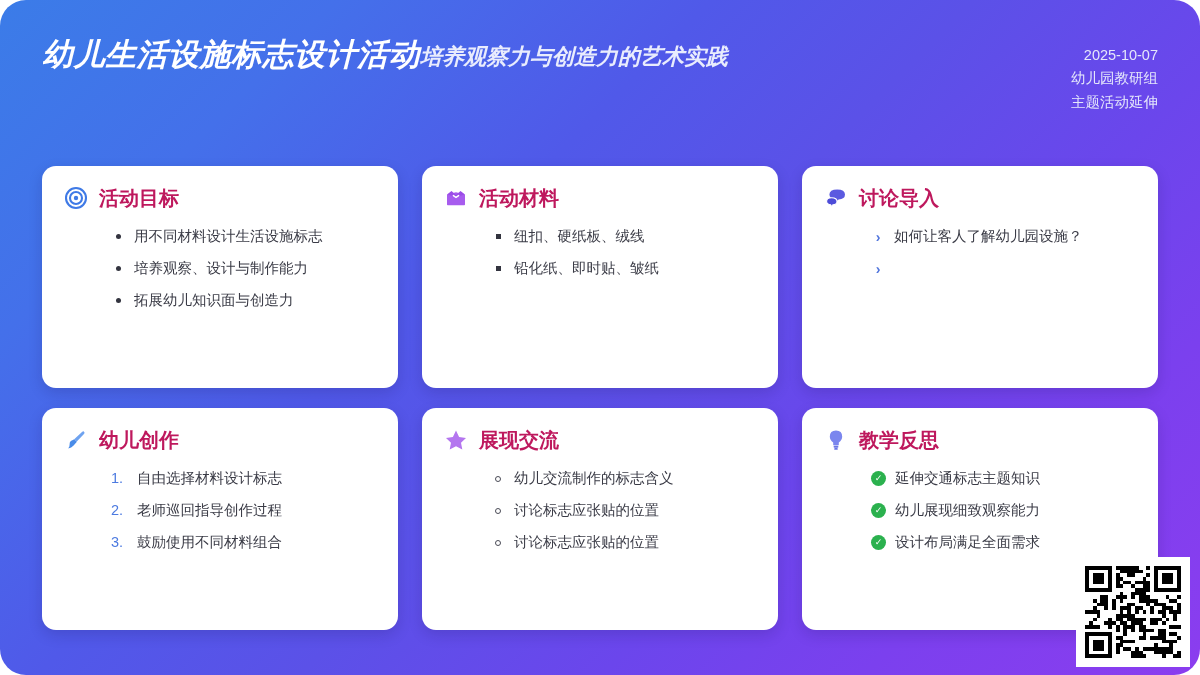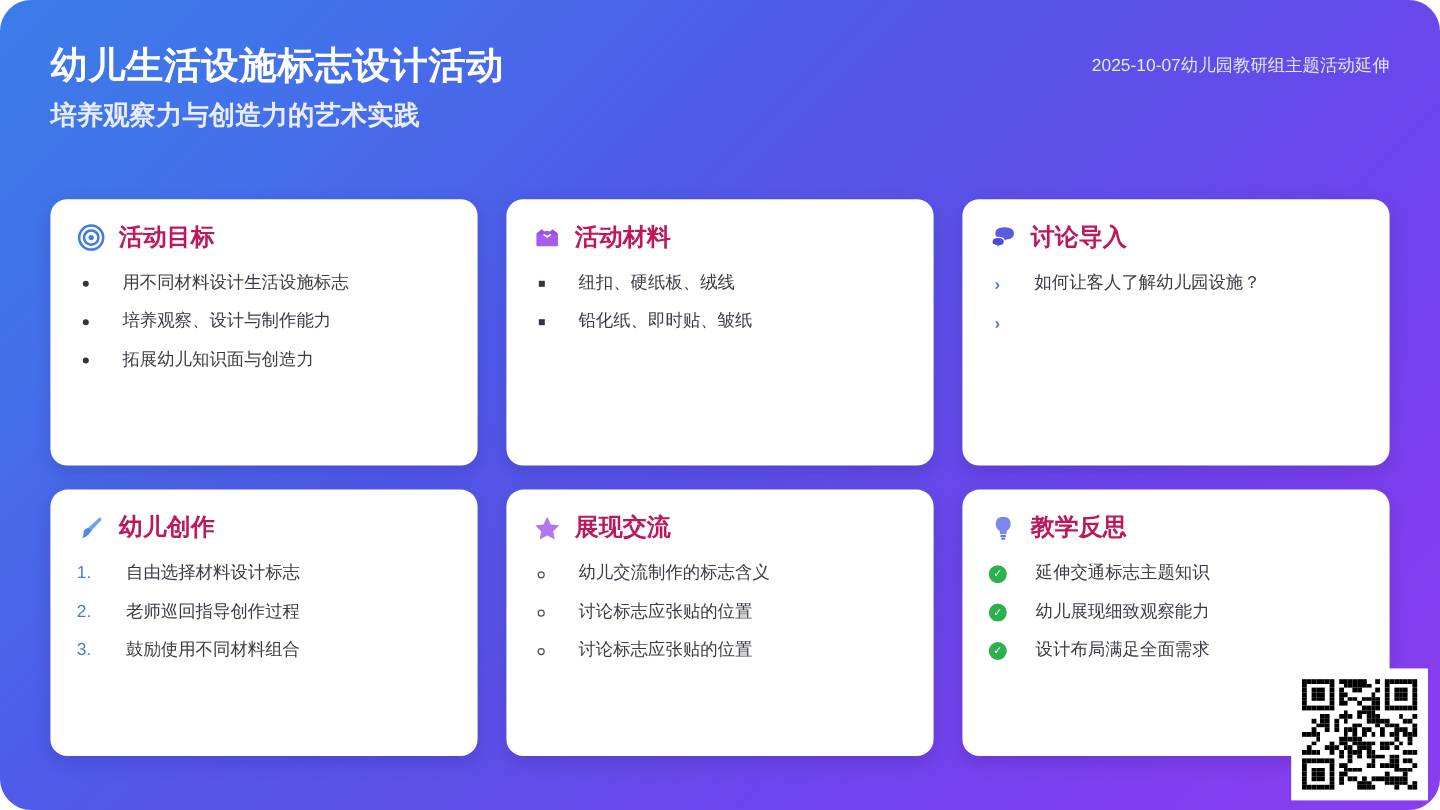--- a/index.html
+++ b/index.html
@@ -35,21 +35,21 @@
     position: absolute;
     top: 0; left: 0; right: 0;
     height: 150px;
     display: flex;
     align-items: flex-start;
     justify-content: space-between;
     padding: 36px 42px 0 42px;
     box-sizing: border-box;
   }
 
-  .title-block { display: flex; flex-direction: column; }
+  .title-block { display: flex; flex-direction: row; font-style: italic; }
 
   .slide-title {
     color: #ffffff;
     font-size: 31px;
     font-weight: bold;
     letter-spacing: 0.5px;
     line-height: 1.25;
     margin: 0;
     white-space: nowrap;
   }
@@ -58,21 +58,21 @@
     color: #e9ecfd;
     font-size: 22px;
     font-weight: bold;
     line-height: 1.35;
     margin-top: 6px;
     white-space: nowrap;
   }
 
   .meta-block {
     display: flex;
-    flex-direction: row;
+    flex-direction: column;
     align-items: flex-end;
     padding-top: 8px;
   }
   .meta-line {
     color: #e4e6fb;
     font-size: 14.5px;
     line-height: 1.62;
     white-space: nowrap;
   }
 
@@ -121,26 +121,27 @@
     align-items: center;
     justify-content: center;
   }
   .card-icon svg { display: block; }
 
   .items { list-style: none; margin: 0; padding: 0; }
 
   .item {
     display: flex;
     align-items: flex-start;
-    gap: 24px;
+    gap: 9px;
     font-size: 14.5px;
     line-height: 1.45;
     color: #3a3b46;
     margin-bottom: 11px;
     white-space: nowrap;
+    margin-left: 47px;
   }
   .item:last-child { margin-bottom: 0; }
 
   .bullet {
     flex: 0 0 auto;
     display: inline-flex;
     align-items: center;
     justify-content: center;
     width: 14px;
     height: 21px;

